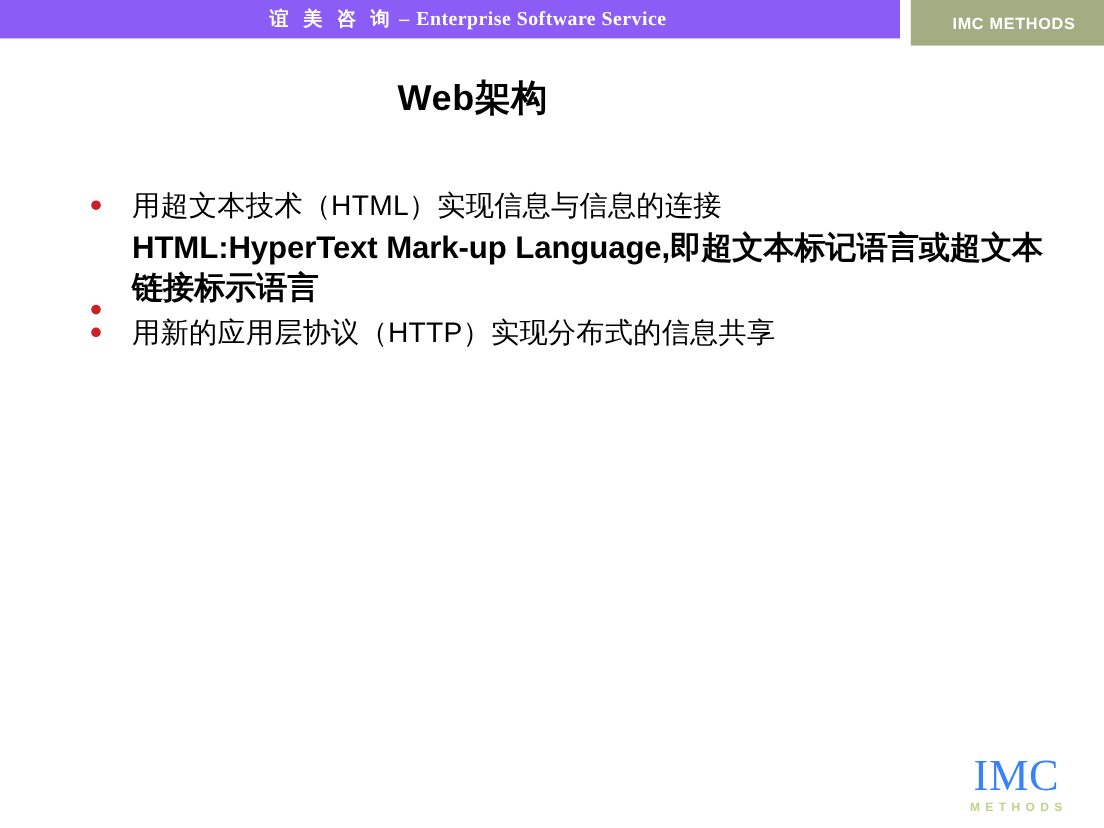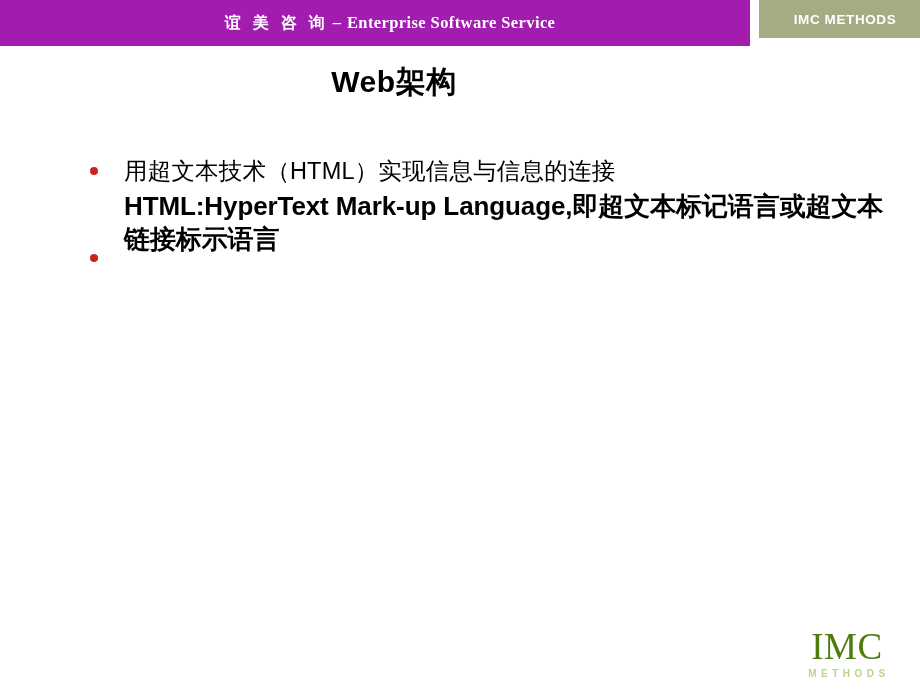--- a/index.html
+++ b/index.html
@@ -21,22 +21,22 @@
     left: 0;
     top: 0;
     width: 920px;
     height: 38px;
   }
   .header-bar {
     position: absolute;
     left: 0;
     top: 0;
     width: 750px;
-    height: 46px;
-    background: #a21caf;
+    height: 32px;
+    background: #8b5cf6;
     display: flex;
     align-items: center;
     justify-content: center;
   }
   .header-title {
     color: #ffffff;
     font-family: "Liberation Serif", "DejaVu Serif", serif;
     font-weight: bold;
     font-size: 16.5px;
     letter-spacing: 0.4px;
@@ -80,21 +80,21 @@
     text-align: center;
     font-size: 30px;
     font-weight: bold;
     color: #000000;
     letter-spacing: 0.5px;
   }
 
   
   .content {
     position: absolute;
-    left: 76px;
+    left: 62px;
     top: 152px;
     width: 810px;
   }
   .bullet-group {
     position: relative;
     margin-bottom: 2px;
   }
   .bullet-line {
     position: relative;
     padding-left: 48px;
@@ -133,21 +133,21 @@
     position: absolute;
     left: 793px;
     top: 628px;
     width: 108px;
     text-align: center;
   }
   .footer-logo .imc {
     font-family: "Liberation Serif", "DejaVu Serif", serif;
     font-size: 37px;
     font-weight: normal;
-    color: #4d7c0f;
+    color: #3b82f6;
     line-height: 1;
     letter-spacing: 0.5px;
   }
   .footer-logo .methods {
     font-size: 10px;
     color: #b9d68a;
     letter-spacing: 4.5px;
     margin-top: 3px;
     padding-left: 4px;
     font-weight: bold;
@@ -179,20 +179,24 @@
     <div class="bullet-line en wrap">HTML:HyperText Mark-up Language,即超文本标记语言或超文本链接标示语言</div>
   </div>
 
   <div class="bullet-group">
     <div class="bullet-line cn">
       <span class="bullet-dot"></span>
     </div>
   </div>
 
   <div class="bullet-group">
+    <div class="bullet-line cn">
+      <span class="bullet-dot"></span>
+      <span>用新的应用层协议（HTTP）实现分布式的信息共享</span>
+    </div>
   </div>
 
 </div>
 
 <div class="footer-logo">
   <div class="imc">IMC</div>
   <div class="methods">METHODS</div>
 </div>
 
 </body></html>

